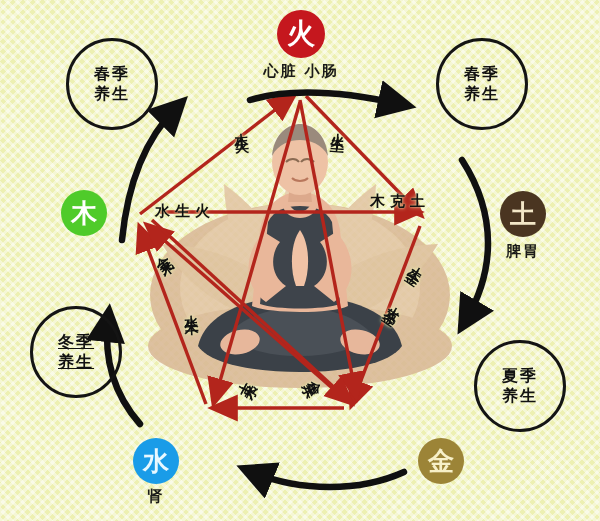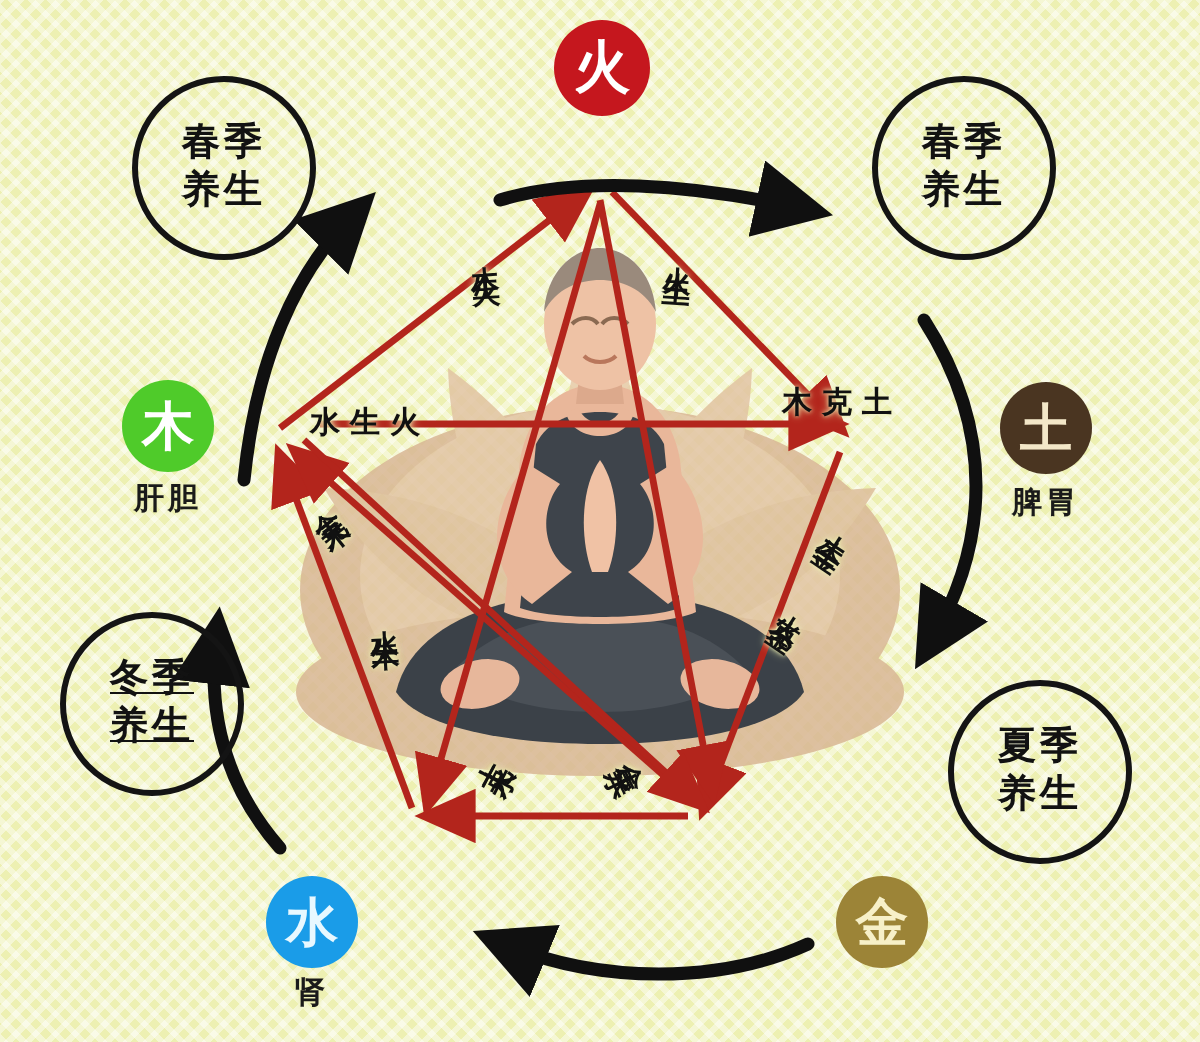--- a/index.html
+++ b/index.html
@@ -23,21 +23,21 @@
   .elem{position:absolute;border-radius:50%;display:flex;align-items:center;
         justify-content:center;color:#fff;font-weight:bold;
         font-family:"DejaVu Sans","Liberation Sans",sans-serif;}
   .elem-organ{position:absolute;width:160px;text-align:center;color:#1a1a1a;
         font-size:15px;font-weight:bold;letter-spacing:2px;
         text-shadow:0 0 2px #edf0b2,0 0 3px #edf0b2;}
 
   .season{position:absolute;width:86px;height:86px;border-radius:50%;
         border:3px solid #141414;display:flex;flex-direction:column;
         align-items:center;justify-content:center;line-height:1.25;
-        color:#121212;font-size:19px;font-weight:bold;letter-spacing:2px;}
+        color:#121212;font-size:16px;font-weight:bold;letter-spacing:2px;}
 
   .lbl{position:absolute;color:#111;font-weight:bold;white-space:nowrap;
        text-shadow:0 0 2px rgba(237,240,178,.95),0 0 4px rgba(237,240,178,.8);}
   .lbl-h{font-size:15px;letter-spacing:5px;}
   .lbl-v{font-size:14px;letter-spacing:3px;writing-mode:vertical-rl;
          text-orientation:upright;}
 </style>
 </head>
 <body>
 
@@ -131,25 +131,25 @@
     <span>养生</span>
   </div>
   <div class="season" style="left:474px;top:340px;justify-content:center;">
     <span>夏季</span>
     <span>养生</span>
   </div>
 
   <div class="elem" style="left:277px;top:10px;width:48px;height:48px;background:#c5171e;font-size:28px;">
     <span>火</span>
   </div>
+  <div class="elem-organ" style="left:221px;top:62px;">心脏 小肠</div>
 
   <div class="elem" style="left:61px;top:190px;width:46px;height:46px;background:#4fcb2a;font-size:26px;">
     <span>木</span>
   </div>
-  <div class="elem-organ" style="left:4px;top:240px;">肝胆</div>
 
   <div class="elem" style="left:500px;top:191px;width:46px;height:46px;background:#4a3521;color:#f3e7c8;font-size:26px;">
     <span>土</span>
   </div>
   <div class="elem-organ" style="left:443px;top:242px;">脾胃</div>
 
   <div class="elem" style="left:133px;top:438px;width:46px;height:46px;background:#1a9ce8;color:#e8f8ff;font-size:26px;">
     <span>水</span>
   </div>
   <div class="elem-organ" style="left:76px;top:487px;">肾</div>
@@ -163,21 +163,21 @@
   <div class="lbl lbl-v" style="left:232px;top:122px;transform:rotate(-4deg);">木生火</div>
 
   <div class="lbl lbl-v" style="left:330px;top:122px;transform:rotate(4deg);">火生土</div>
 
   <div class="lbl lbl-v" style="left:415px;top:258px;transform:rotate(34deg);">土生金</div>
 
   <div class="lbl lbl-v" style="left:318px;top:378px;transform:rotate(64deg);">金生水</div>
 
   <div class="lbl lbl-v" style="left:182px;top:304px;transform:rotate(-3deg);">水生木</div>
 
-  <div class="lbl lbl-h" style="left:370px;top:192px;margin-left:21px;">木克土</div>
+  <div class="lbl lbl-h" style="left:370px;top:192px;">木克土</div>
 
   <div class="lbl lbl-v" style="left:224px;top:378px;transform:rotate(-62deg);">土克水</div>
 
   <div class="lbl lbl-v" style="left:392px;top:298px;transform:rotate(34deg);">火克金</div>
 
   <div class="lbl lbl-v" style="left:146px;top:248px;transform:rotate(-38deg);">金克木</div>
 
 </div>
 
 </body></html>

